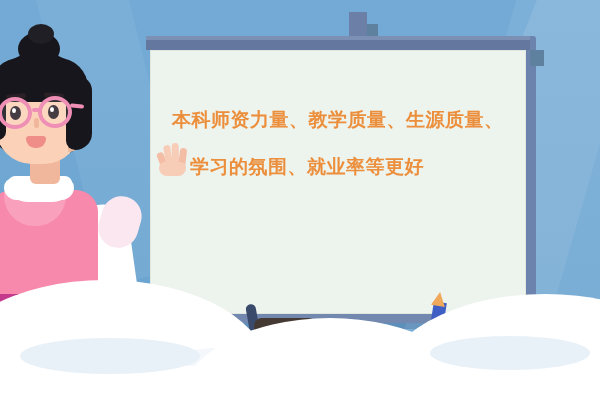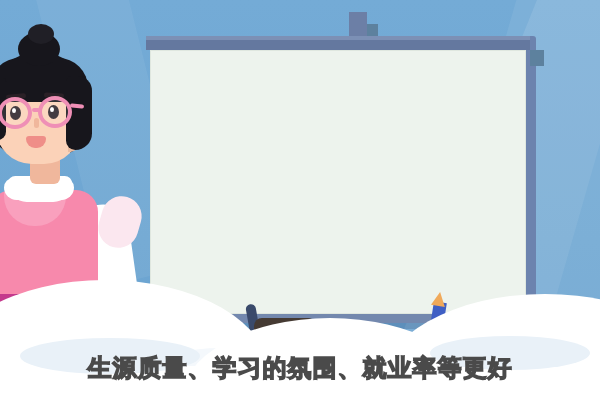--- a/index.html
+++ b/index.html
@@ -166,20 +166,31 @@
     <div class="board-mount"></div>
     <div class="board-mount2"></div>
     <div class="board-side"></div>
     <div class="board-top">
       <div class="board-top-hl"></div>
     </div>
     <div class="board-clip-r"></div>
     <div class="board-face"></div>
     <div class="board-bottom"></div>
 
+    <div class="board-text">
+      <span class="bt-line">本科师资力量、教学质量、生源质量、</span>
+      <span class="bt-line bt-line2">学习的氛围、就业率等更好</span>
+      <div class="hand">
+        <div class="finger f1"></div>
+        <div class="finger f2"></div>
+        <div class="finger f3"></div>
+        <div class="finger f4"></div>
+        <div class="palm"></div>
+      </div>
+    </div>
   </div>
 
   <div class="supplies">
     <div class="itm globe-stand"></div>
     <div class="itm globe">
       <div class="globe-c1"></div>
       <div class="globe-c2"></div>
       <div class="globe-c3"></div>
     </div>
     <div class="itm tri1"></div>
@@ -250,15 +261,14 @@
   </div>
 
   <div class="cloud c1"></div>
   <div class="cloud c4"></div>
   <div class="cloud c2"></div>
   <div class="cloud c3"></div>
   <div class="cloud-base"></div>
   <div class="c-sh cs1"></div>
   <div class="c-sh cs2"></div>
 
-  <div class="subtitle">生源质量、学习的氛围、就业率等更好</div>
 
 </div>
 
 </body></html>

